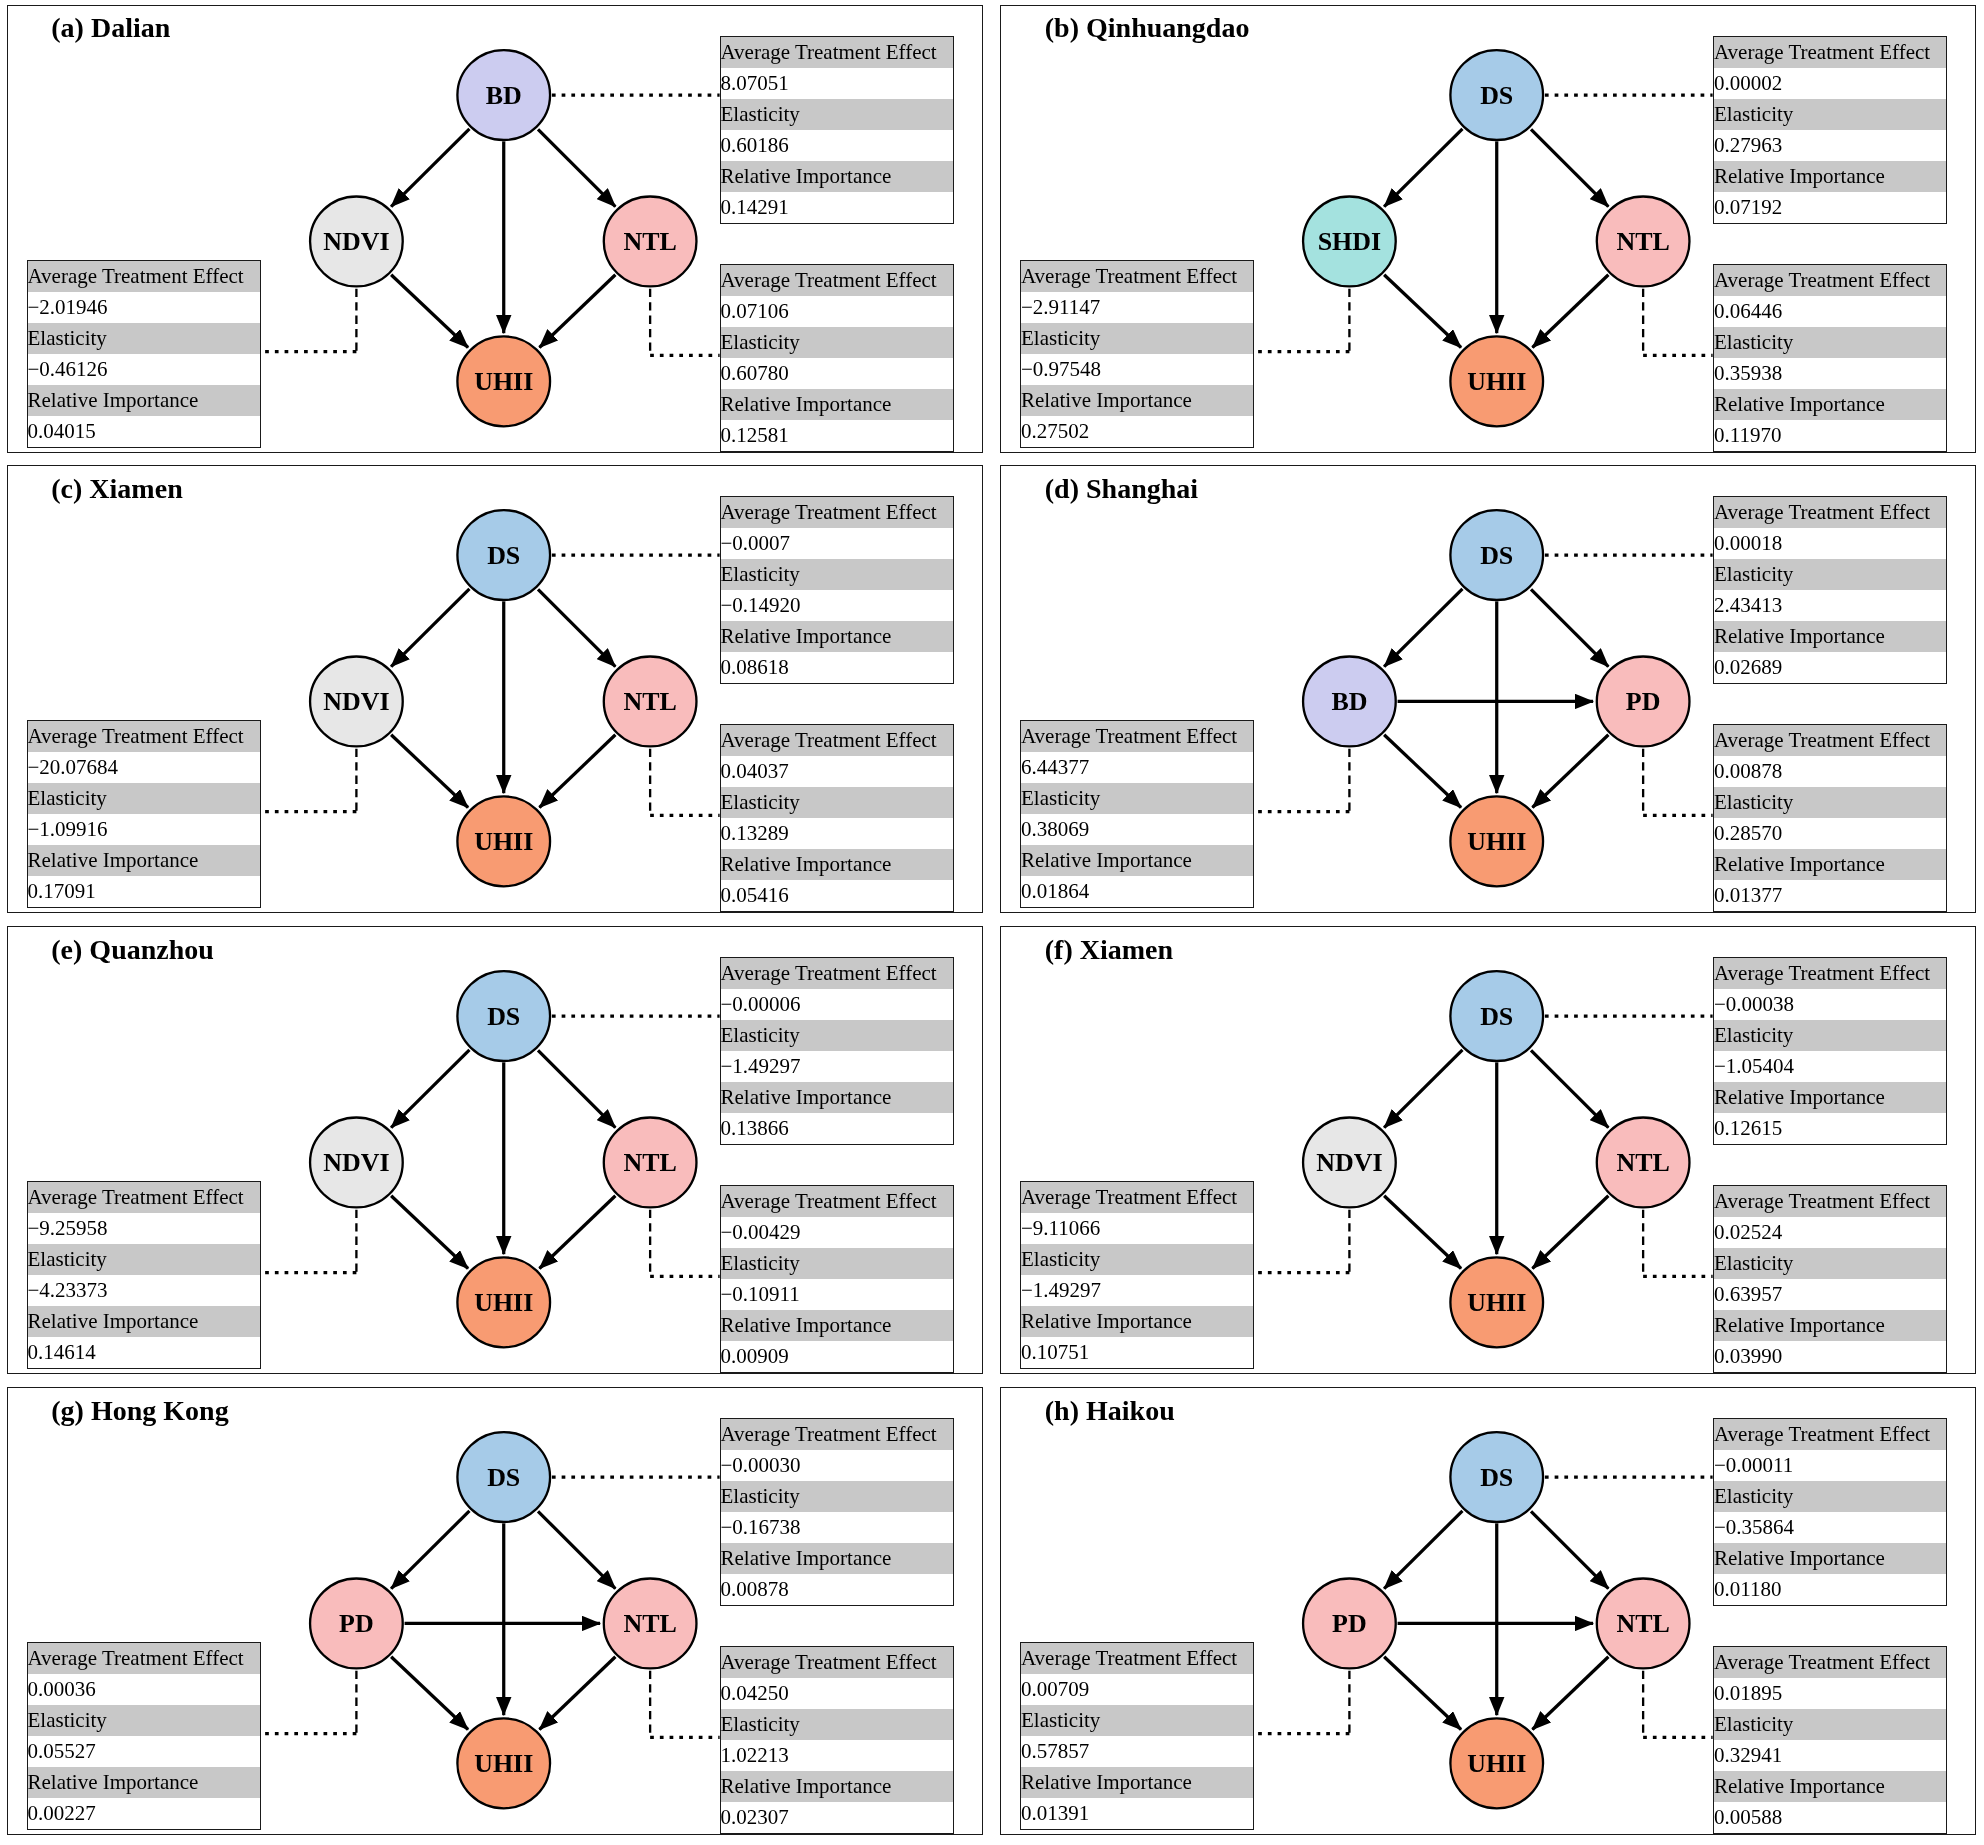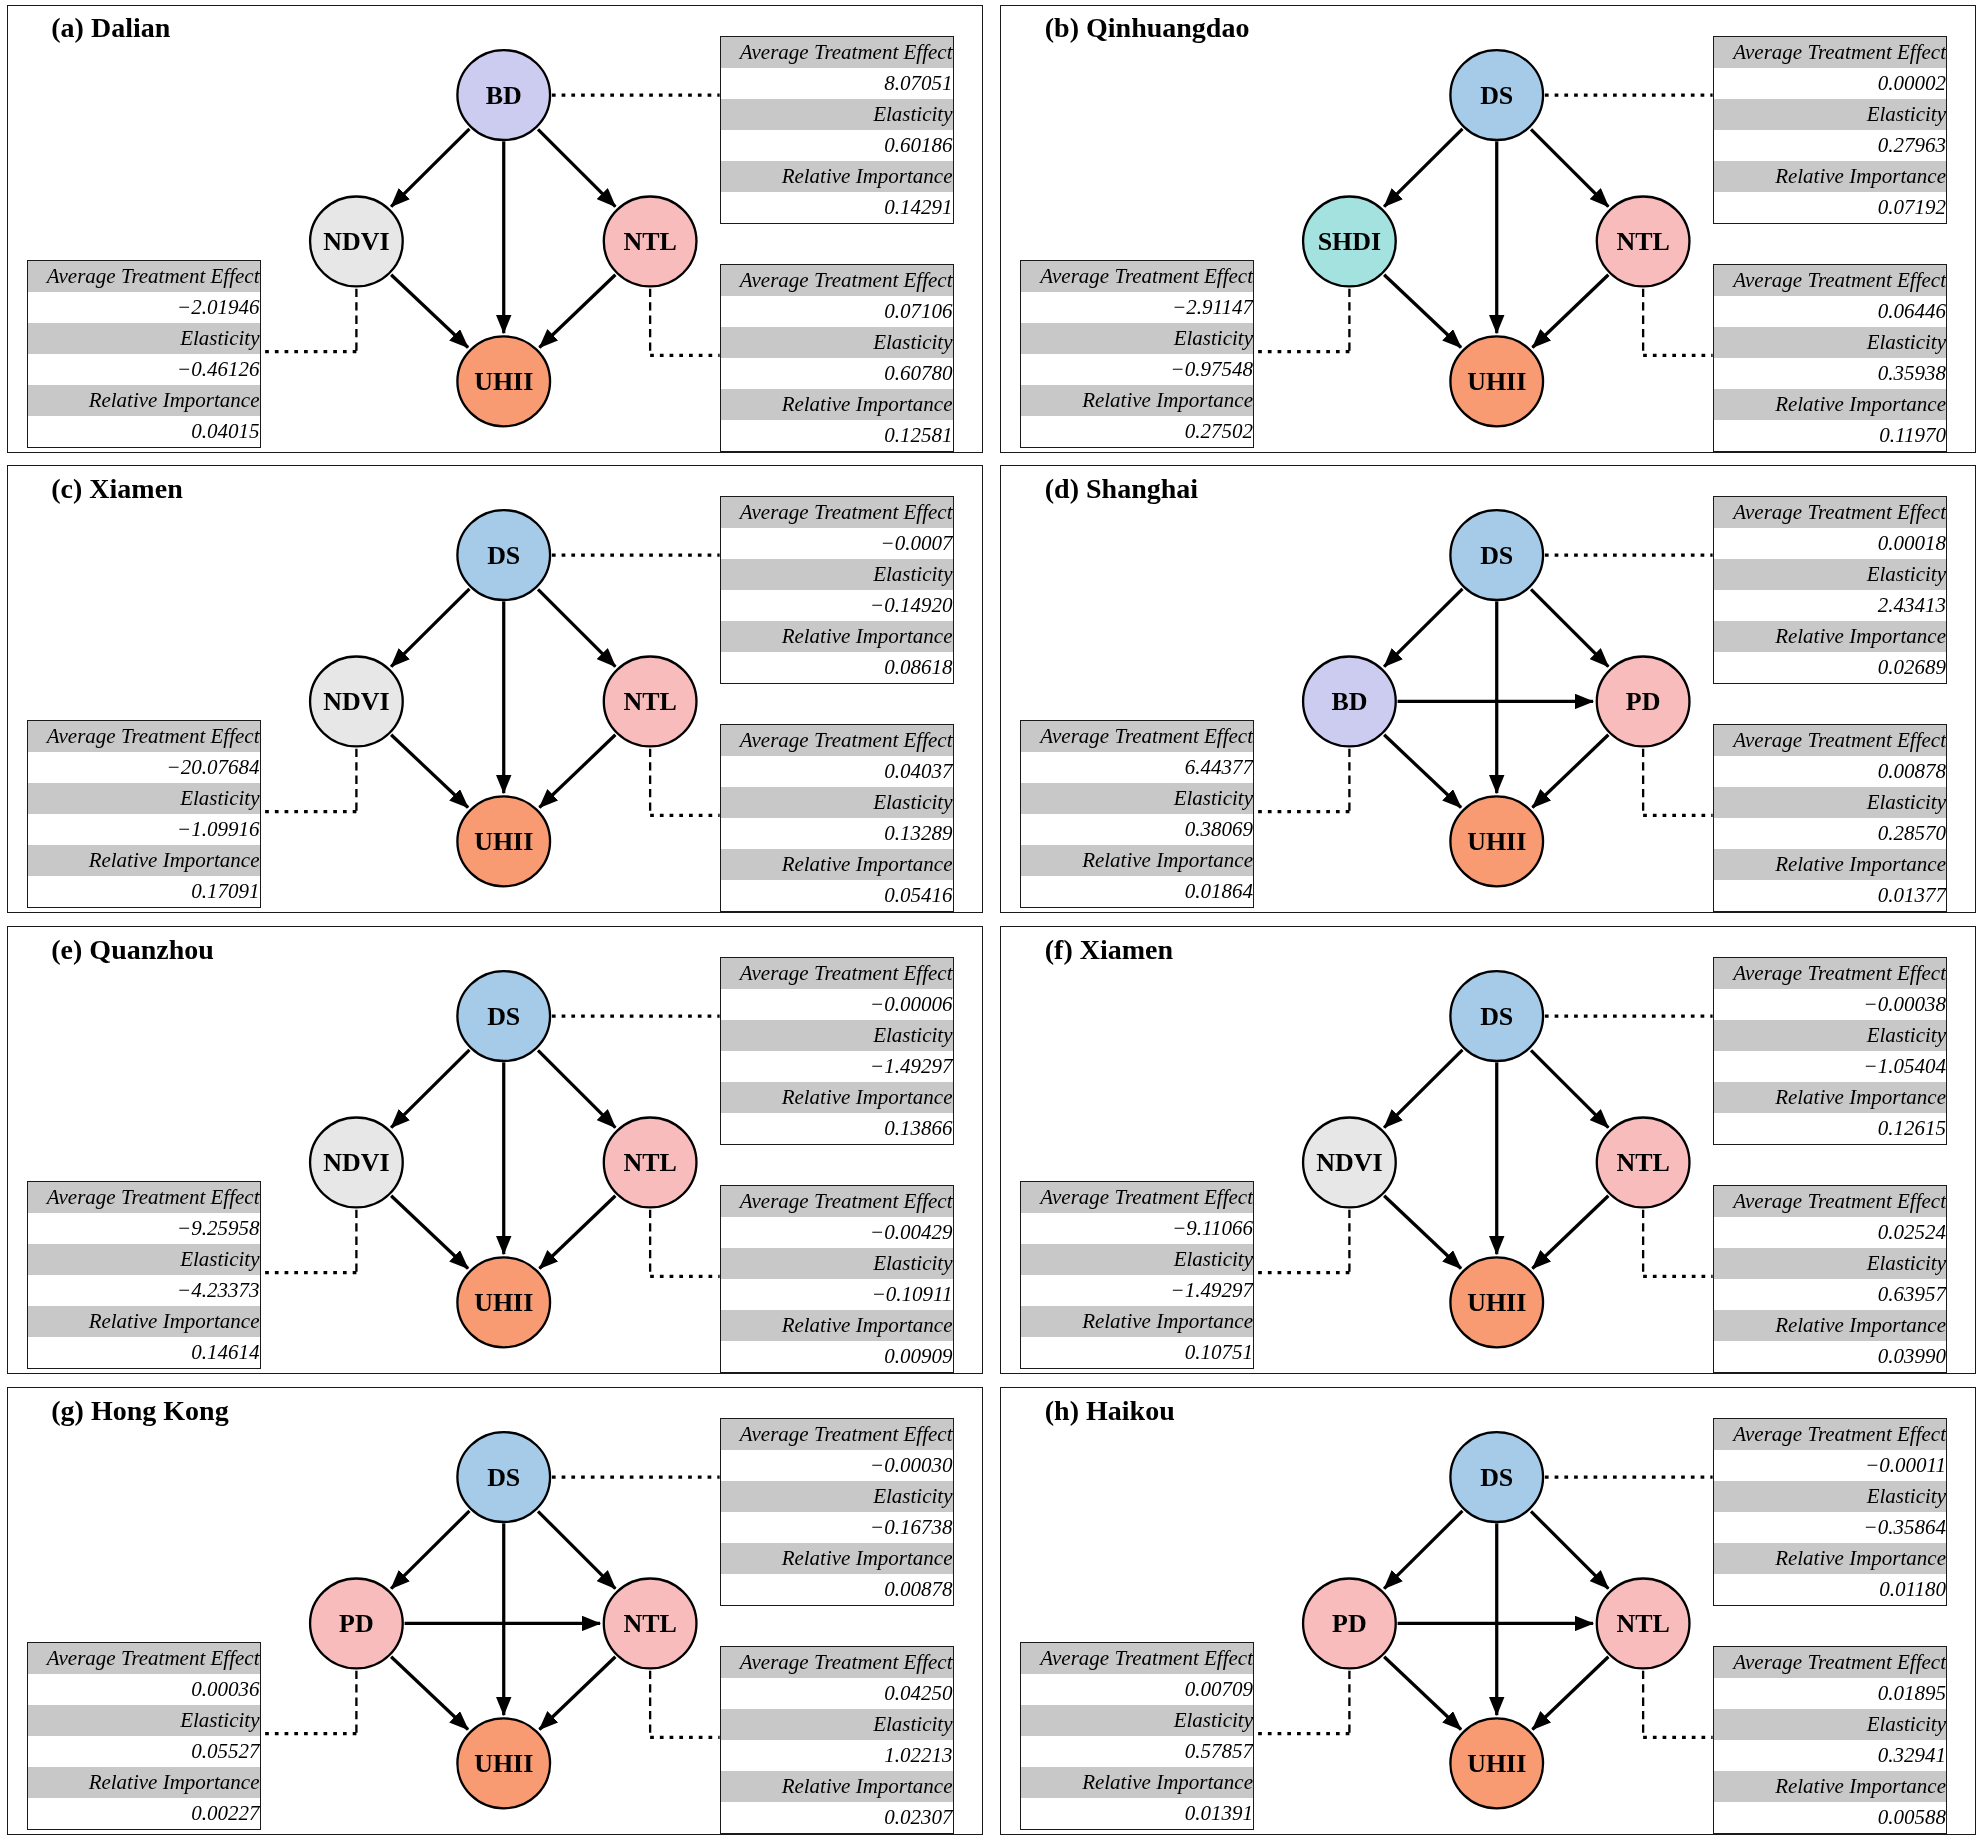--- a/index.html
+++ b/index.html
@@ -35,23 +35,22 @@
   .node-label{
     font-family:"Liberation Serif","DejaVu Serif",serif;
     font-size:56px;font-weight:bold;fill:#000;text-anchor:middle;
   }
   .arrow{stroke:#000;stroke-width:7;}
   .conn-dot{stroke:#000;stroke-width:7;stroke-dasharray:8 13;fill:none;}
   .conn-dash{stroke:#000;stroke-width:5;stroke-dasharray:18 11;fill:none;}
   .stats-table{
     position:absolute;width:232px;
     border:1.4px solid #1a1a1a;background:#fff;
-    text-align:right;font-size:21px;line-height:31px;
+    text-align:left;font-size:21px;line-height:31px;
     box-sizing:content-box;
-    font-style:italic;
   }
   .stats-table .th{background:#c8c8c8;height:31px;overflow:hidden;white-space:nowrap;}
   .stats-table .td{background:#ffffff;height:31px;overflow:hidden;white-space:nowrap;}
   .t-top{left:712px;top:30px}
   .t-left{left:19px;top:254px}
   .t-right{left:712px;top:258px}
 </style>
 </head>
 <body>
 

